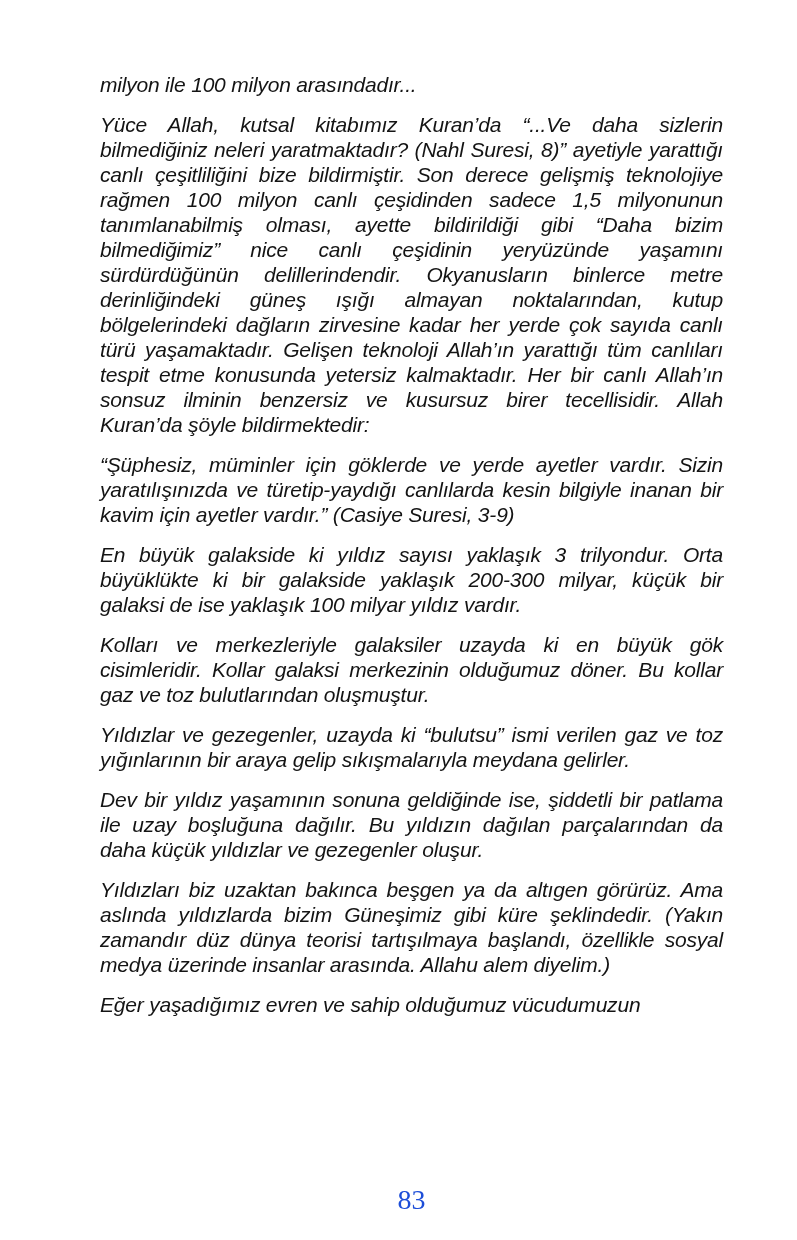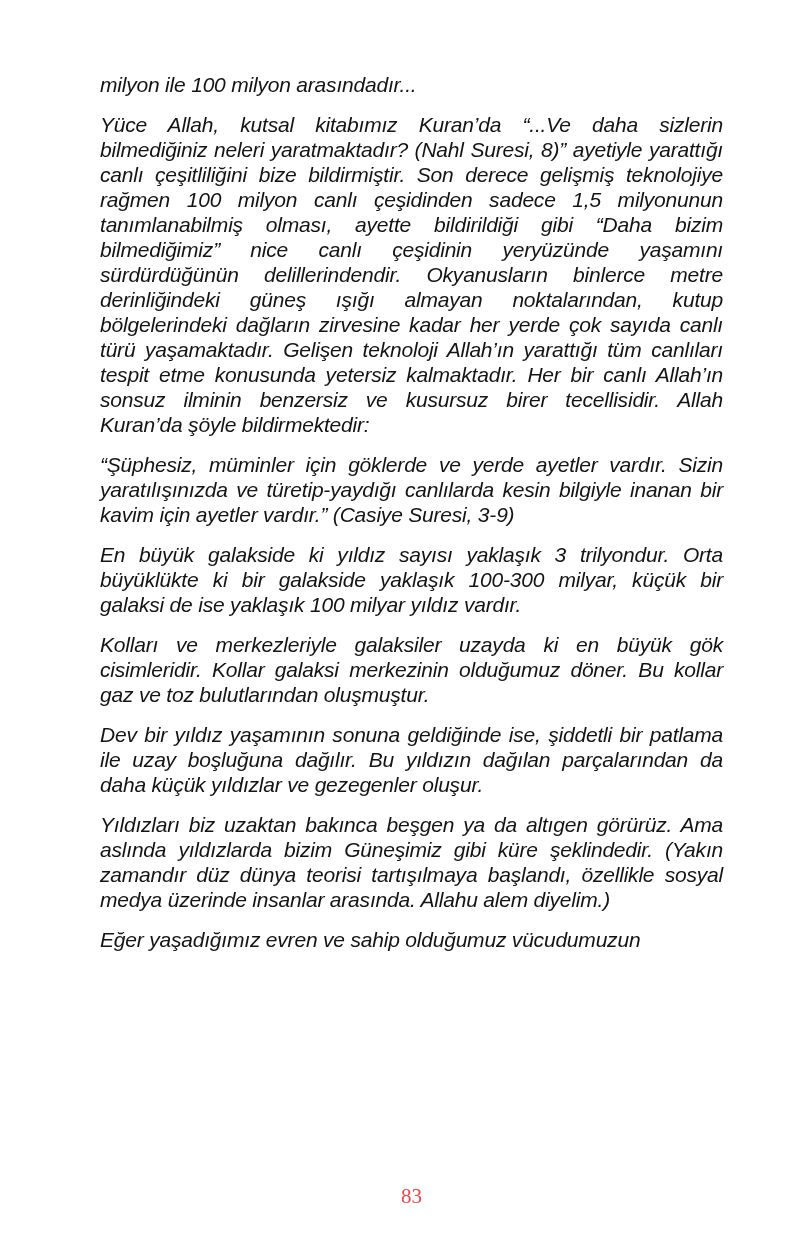--- a/index.html
+++ b/index.html
@@ -39,32 +39,33 @@
       letter-spacing: -0.2px;
     }
     .page-number {
       position: absolute;
       left: 100px;
       top: 1184px;
       width: 623px;
       text-align: center;
       font-family: "Liberation Serif", serif;
       font-style: normal;
-      font-size: 21px;
-      color: #ef4444;
+      font-size: 28px;
+      color: #1d4ed8;
     }
   </style>
 </head>
 <body>
 
 <div class="page">
   <div class="text-block">
     <p>milyon ile 100 milyon arasındadır...</p>
     <p>Yüce Allah, kutsal kitabımız Kuran’da “...Ve daha sizlerin bilmediğiniz neleri yaratmaktadır? (Nahl Suresi, 8)” ayetiyle yarattığı canlı çeşitliliğini bize bildirmiştir. Son derece gelişmiş teknolojiye rağmen 100 milyon canlı çeşidinden sadece 1,5 milyonunun tanımlanabilmiş olması, ayette bildirildiği gibi “Daha bizim bilmediğimiz” nice canlı çeşidinin yeryüzünde yaşamını sürdürdüğünün delillerindendir. Okyanusların binlerce metre derinliğindeki güneş ışığı almayan noktalarından, kutup bölgelerindeki dağların zirvesine kadar her yerde çok sayıda canlı türü yaşamaktadır. Gelişen teknoloji Allah’ın yarattığı tüm canlıları tespit etme konusunda yetersiz kalmaktadır. Her bir canlı Allah’ın sonsuz ilminin benzersiz ve kusursuz birer tecellisidir. Allah Kuran’da şöyle bildirmektedir:</p>
     <p>“Şüphesiz, müminler için göklerde ve yerde ayetler vardır. Sizin yaratılışınızda ve türetip-yaydığı canlılarda kesin bilgiyle inanan bir kavim için ayetler vardır.” (Casiye Suresi, 3-9)</p>
-    <p>En büyük galakside ki yıldız sayısı yaklaşık 3 trilyondur. Orta büyüklükte ki bir galakside yaklaşık 100-300 milyar, küçük bir galaksi de ise yaklaşık 100 milyar yıldız vardır.</p>
+    <p>En büyük galakside ki yıldız sayısı yaklaşık 3 trilyondur. Orta büyüklükte ki bir galakside yaklaşık 200-300 milyar, küçük bir galaksi de ise yaklaşık 100 milyar yıldız vardır.</p>
     <p>Kolları ve merkezleriyle galaksiler uzayda ki en büyük gök cisimleridir. Kollar galaksi merkezinin olduğumuz döner. Bu kollar gaz ve toz bulutlarından oluşmuştur.</p>
+    <p>Yıldızlar ve gezegenler, uzayda ki “bulutsu” ismi verilen gaz ve toz yığınlarının bir araya gelip sıkışmalarıyla meydana gelirler.</p>
     <p>Dev bir yıldız yaşamının sonuna geldiğinde ise, şiddetli bir patlama ile uzay boşluğuna dağılır. Bu yıldızın dağılan parçalarından da daha küçük yıldızlar ve gezegenler oluşur.</p>
     <p>Yıldızları biz uzaktan bakınca beşgen ya da altıgen görürüz. Ama aslında yıldızlarda bizim Güneşimiz gibi küre şeklindedir. (Yakın zamandır düz dünya teorisi tartışılmaya başlandı, özellikle sosyal medya üzerinde insanlar arasında. Allahu alem diyelim.)</p>
     <p>Eğer yaşadığımız evren ve sahip olduğumuz vücudumuzun</p>
   </div>
   <div class="page-number">83</div>
 </div>
 
 </body></html>

